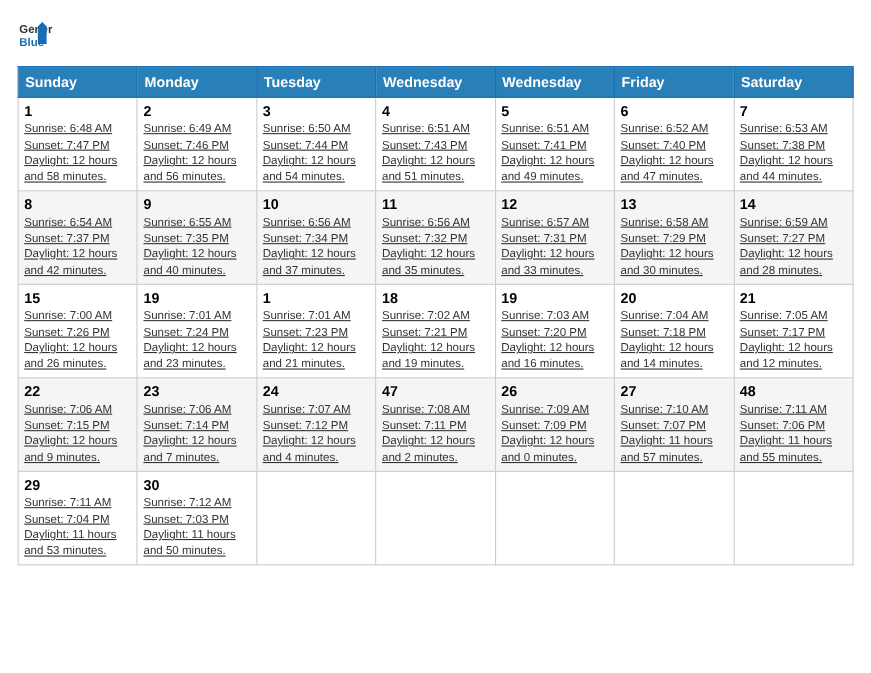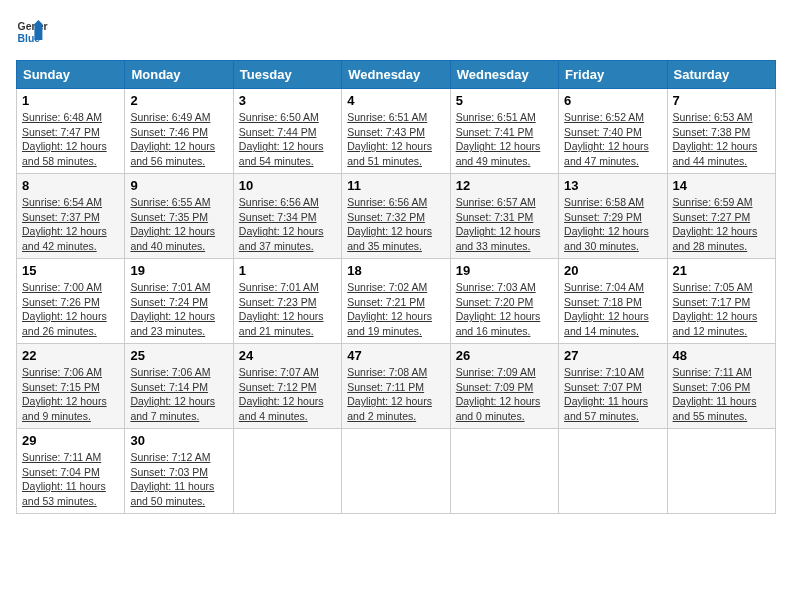--- a/index.html
+++ b/index.html
@@ -197,21 +197,21 @@
         <span class="day-num">21</span>
         <span class="day-detail">Sunrise: 7:05 AM<br>Sunset: 7:17 PM<br>Daylight: 12 hours and 12 minutes.</span>
       </td>
       </tr>
       <tr>
         <td>
         <span class="day-num">22</span>
         <span class="day-detail">Sunrise: 7:06 AM<br>Sunset: 7:15 PM<br>Daylight: 12 hours and 9 minutes.</span>
       </td>
         <td>
-        <span class="day-num">25</span>
+        <span class="day-num">23</span>
         <span class="day-detail">Sunrise: 7:06 AM<br>Sunset: 7:14 PM<br>Daylight: 12 hours and 7 minutes.</span>
       </td>
         <td>
         <span class="day-num">24</span>
         <span class="day-detail">Sunrise: 7:07 AM<br>Sunset: 7:12 PM<br>Daylight: 12 hours and 4 minutes.</span>
       </td>
         <td>
         <span class="day-num">47</span>
         <span class="day-detail">Sunrise: 7:08 AM<br>Sunset: 7:11 PM<br>Daylight: 12 hours and 2 minutes.</span>
       </td>

